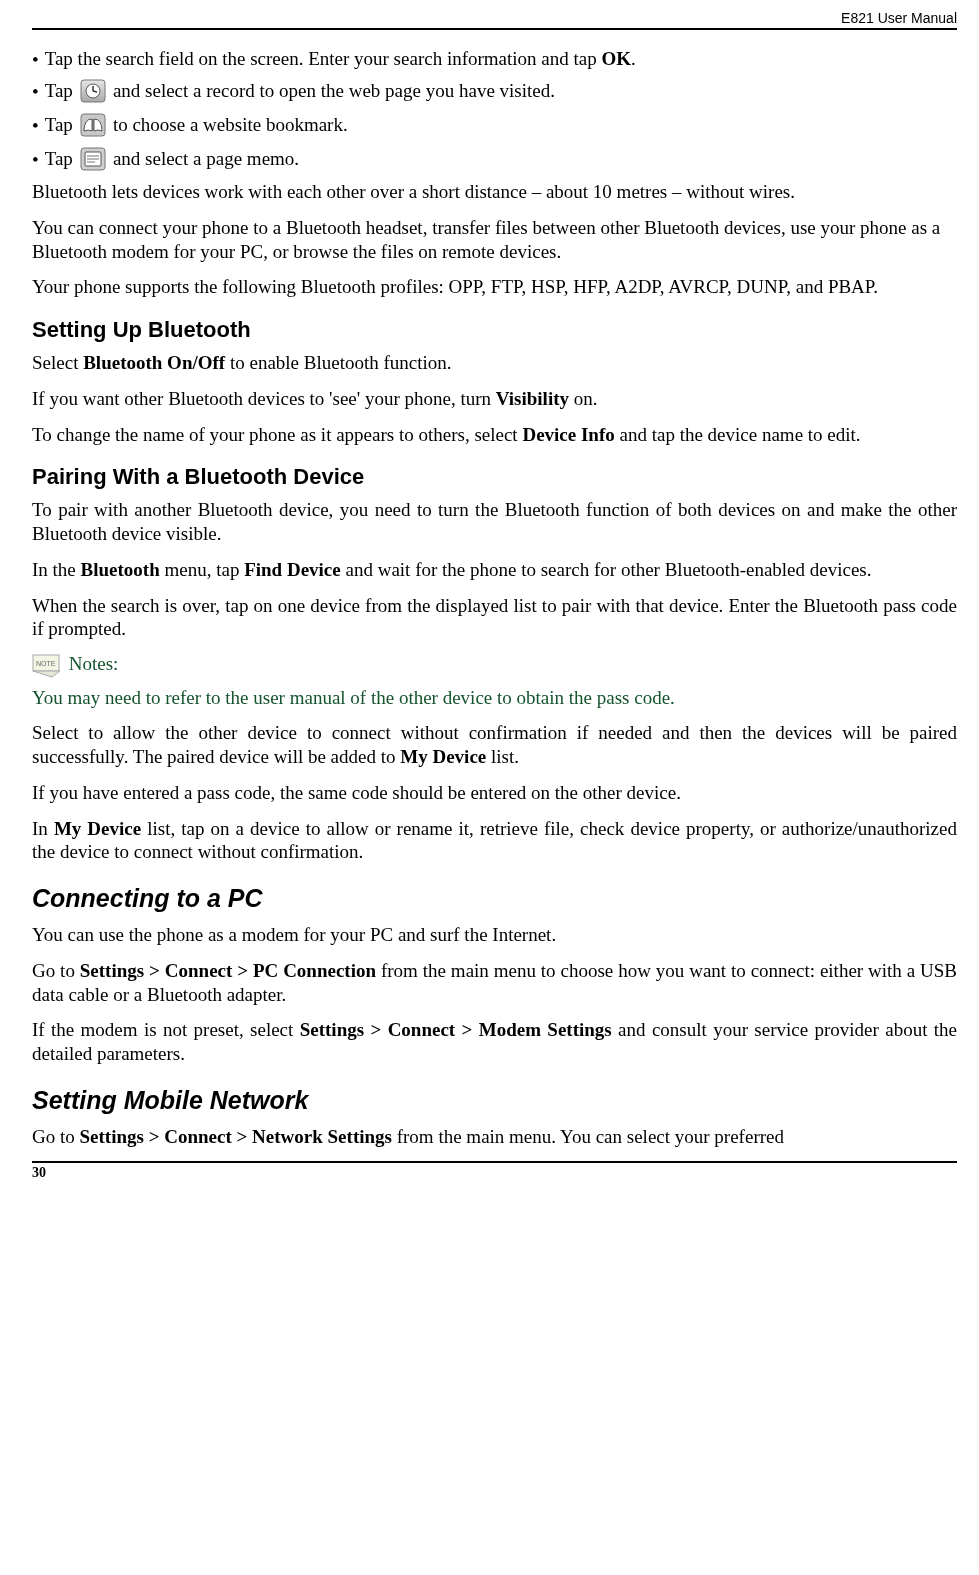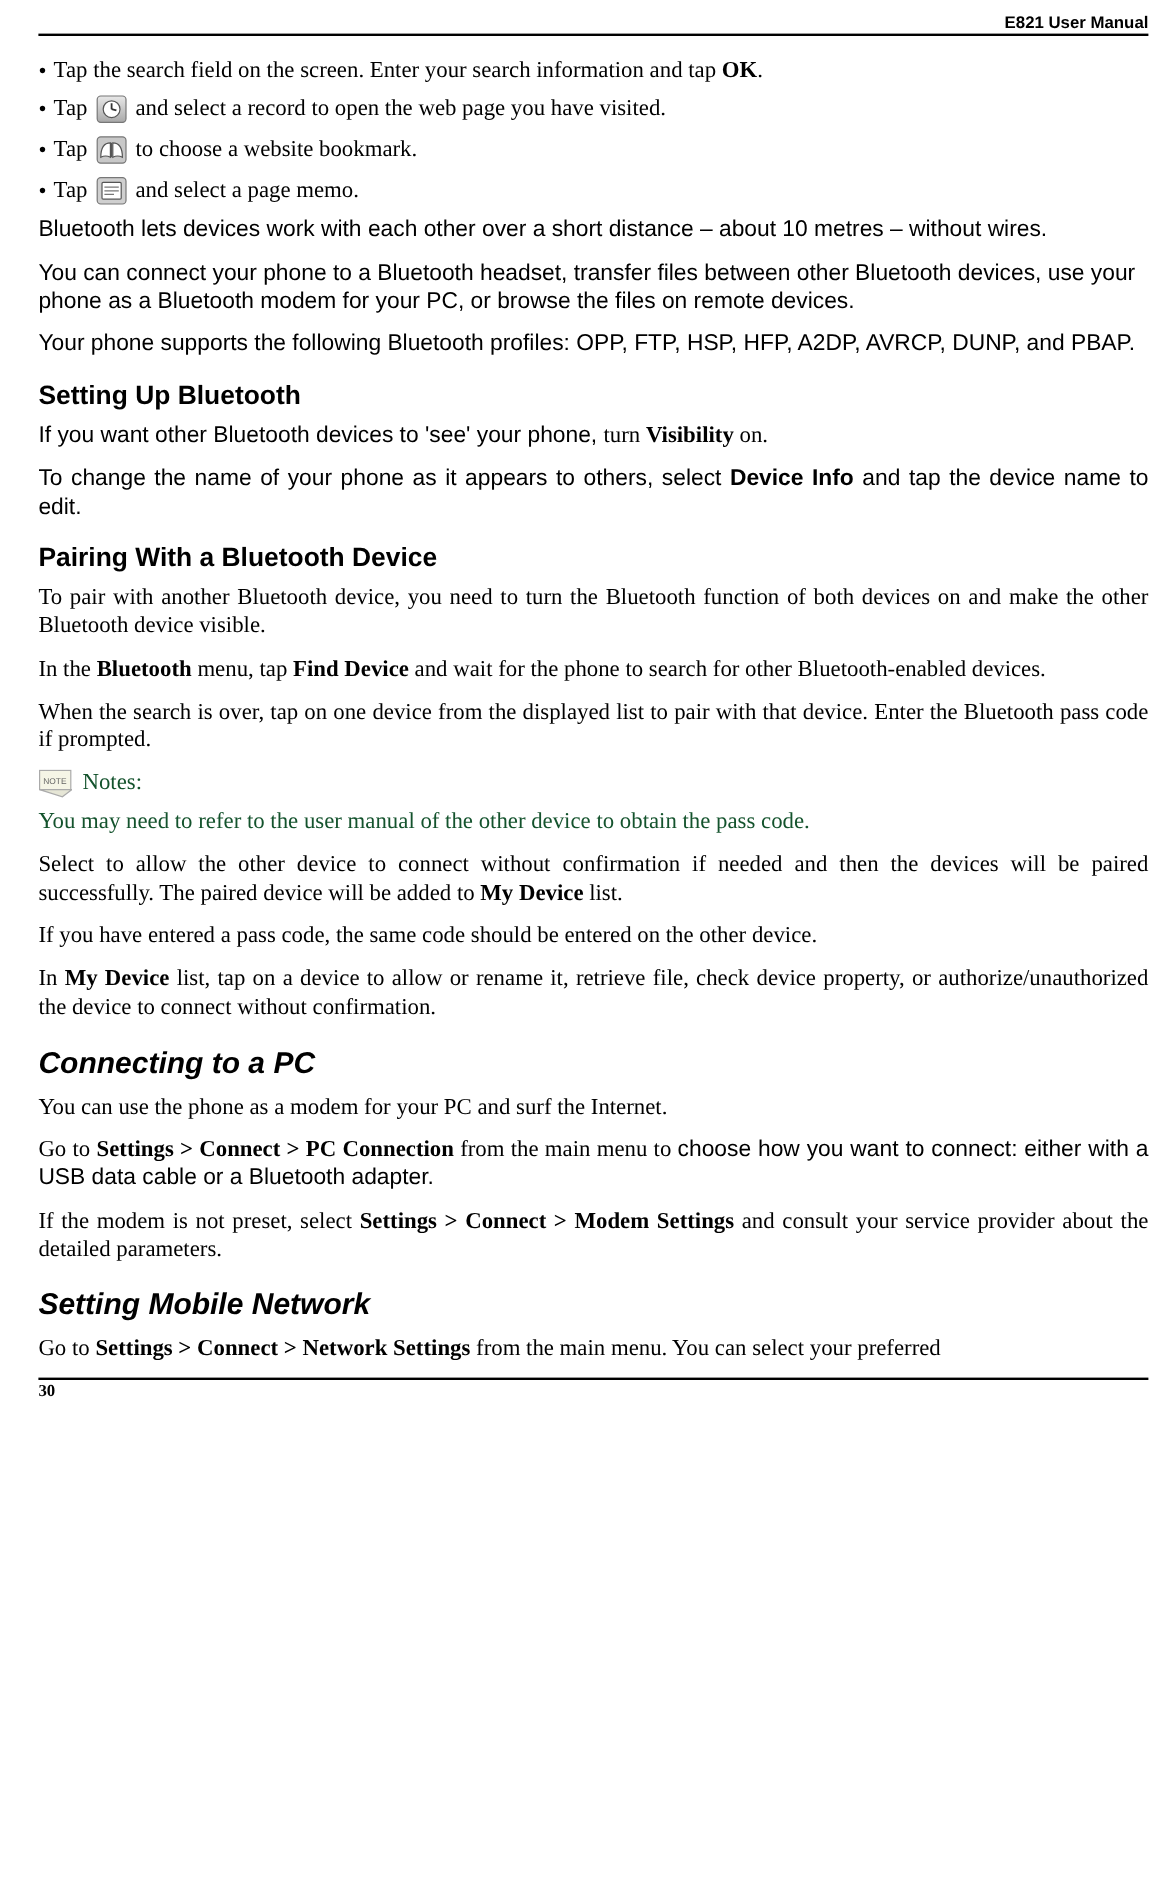--- a/index.html
+++ b/index.html
@@ -8,42 +8,42 @@
     width: 979px;
     background: #fff;
     font-family: "Times New Roman", Times, serif;
     color: #000;
   }
   .page {
     padding: 10px 22px 10px 32px;
   }
   .header {
     font-family: Verdana, Geneva, sans-serif;
-    font-weight: bold;
+    font-weight: normal;
     font-size: 14px;
     text-align: right;
     padding-bottom: 2px;
     border-bottom: 2px solid #000;
     margin-bottom: 18px;
   }
   .footer {
     border-top: 2px solid #000;
     margin-top: 12px;
     padding-top: 2px;
     font-family: Liberation Serif, serif;
     font-weight: bold;
     font-size: 14px;
   }
   .para {
     font-size: 19px;
     line-height: 1.25;
     margin: 0 0 12px 0;
   }
   .para.justify { text-align: justify; }
-  .sans, .sans * { font-family: Liberation Sans, sans-serif; }
+  .sans, .sans * { font-family: Liberation Serif, serif; }
   .bold { font-weight: bold; }
   .blue { color: #14532d; font-family: Liberation Serif, serif; }
   .h-section {
     font-family: Arial, Helvetica, sans-serif;
     font-weight: bold;
     font-style: italic;
     font-size: 25px;
     margin: 20px 0 10px 0;
   }
   .h-section sup { font-size: 14px; vertical-align: super; }
@@ -145,20 +145,23 @@
     </span>
     <span> and select a page memo.</span>
   </div>
 
   <p class="para sans justify">Bluetooth lets devices work with each other over a short distance – about 10 metres – without wires.</p>
   <p class="para sans">You can connect your phone to a Bluetooth headset, transfer files between other Bluetooth devices, use your phone as a Bluetooth modem for your PC, or browse the files on remote devices.</p>
   <p class="para sans">Your phone supports the following Bluetooth profiles: OPP, FTP, HSP, HFP, A2DP, AVRCP, DUNP, and PBAP.</p>
 
   <div class="h-sub">Setting Up Bluetooth</div>
   <p class="para">
+    <span>Select </span><span class="bold">Bluetooth On/Off</span><span> to enable Bluetooth function.</span>
+  </p>
+  <p class="para">
     <span class="sans">If you want other Bluetooth devices to 'see' your phone, </span><span>turn </span><span class="bold">Visibility</span><span> on.</span>
   </p>
   <p class="para sans justify">
     <span>To change the name of your phone as it appears to others, select </span><span class="bold">Device Info</span><span> and tap the device name to edit.</span>
   </p>
 
   <div class="h-sub">Pairing With a Bluetooth Device</div>
   <p class="para justify">To pair with another Bluetooth device, you need to turn the Bluetooth function of both devices on and make the other Bluetooth device visible.</p>
   <p class="para justify">
     <span>In the </span><span class="bold">Bluetooth</span><span> menu, tap </span><span class="bold">Find Device</span><span> and wait for the phone to search for other Bluetooth-enabled devices.</span>

